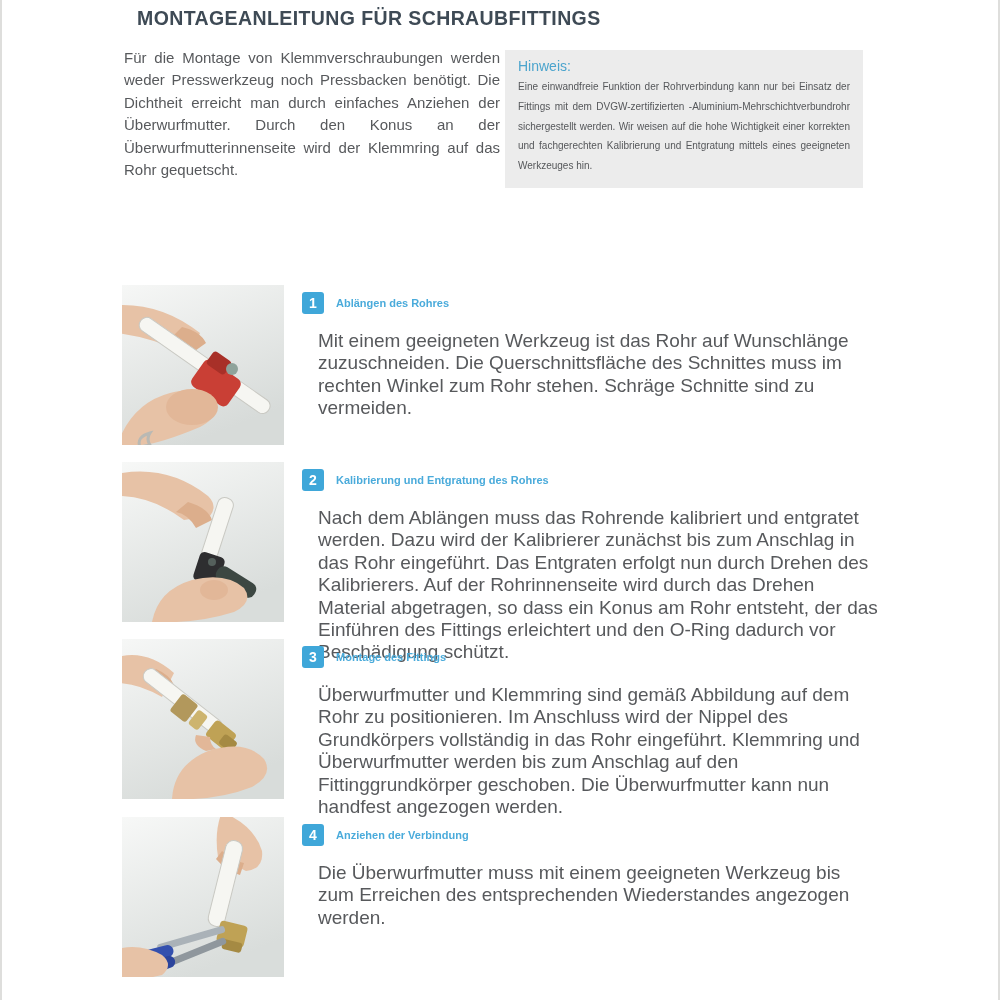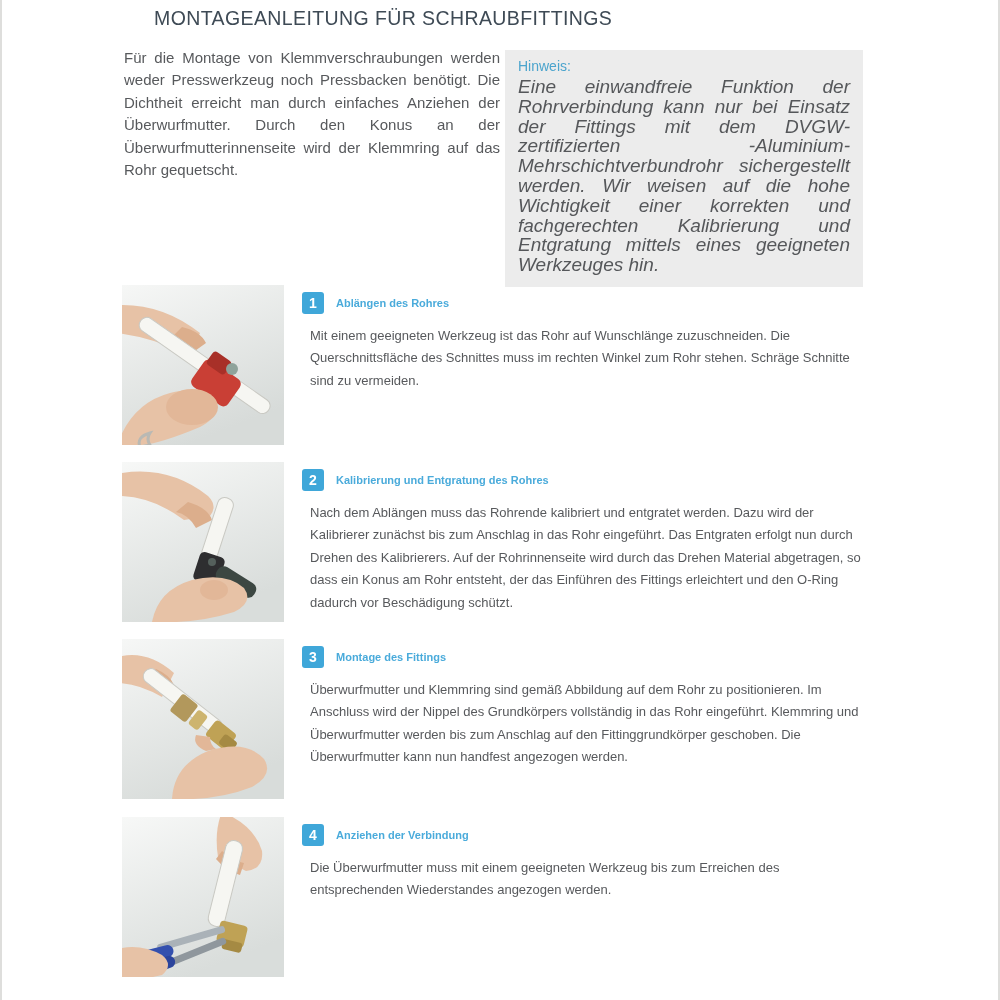--- a/index.html
+++ b/index.html
@@ -5,53 +5,53 @@
   html,body{margin:0;padding:0;background:#fff;}
   .page{
     position:relative;width:1000px;height:1000px;background:#ffffff;overflow:hidden;
     font-family:"Liberation Sans", sans-serif;
   }
   .edge{position:absolute;top:0;bottom:0;width:2px;background:#dededc;}
   .edge-left{left:0;}
   .edge-right{right:0;}
 
   .doc-title{
-    position:absolute;left:154px;top:7px;
-    font-size:19.5px;font-weight:normal;color:#3e4a55;letter-spacing:.4px;
+    position:absolute;left:137px;top:7px;
+    font-size:19.5px;font-weight:bold;color:#3e4a55;letter-spacing:.4px;
   }
 
   .intro{
     position:absolute;left:124px;top:47px;width:376px;
     font-size:15px;line-height:22.4px;color:#57595c;text-align:justify;
   }
 
   .note{
     position:absolute;left:505px;top:50px;width:358px;box-sizing:border-box;
     background:#ececec;padding:8px 13px 12px 13px;
   }
   .note-label{font-size:14px;font-weight:normal;color:#4ba4cd;margin-bottom:3px;}
-  .note-text{font-size:19px;line-height:19.8px;color:#55575a;text-align:justify;font-style:italic;}
+  .note-text{font-size:10px;line-height:19.8px;color:#55575a;text-align:justify;}
 
   .step{position:absolute;left:122px;width:760px;display:flex;gap:18px;}
   .step-1{top:285px;}
   .step-2{top:462px;}
   .step-3{top:639px;}
   .step-4{top:817px;}
 
   .photo{width:162px;height:160px;flex:none;display:block;}
 
   .step-content{width:576px;padding-top:7px;}
   .step-head{display:flex;align-items:center;gap:12px;margin-bottom:11px;}
   .badge{
     width:22px;height:22px;background:#3fa7d9;color:#ffffff;
     font-size:14px;font-weight:bold;border-radius:3px;
     display:flex;align-items:center;justify-content:center;
   }
   .step-title{font-size:11px;font-weight:bold;color:#4aabdb;}
-  .step-text p{margin:8px;font-size:13px;line-height:22.4px;color:#57595c;width:562px;}
+  .step-text p{margin:16px;font-size:19px;line-height:22.4px;color:#57595c;width:562px;}
   .step-text p + p{margin-top:19px;}
   .step-text p:empty{display:none;}
 </style>
 </head>
 <body>
 
 <div class="page">
   <div class="edge edge-left"></div>
   <div class="edge edge-right"></div>
 

